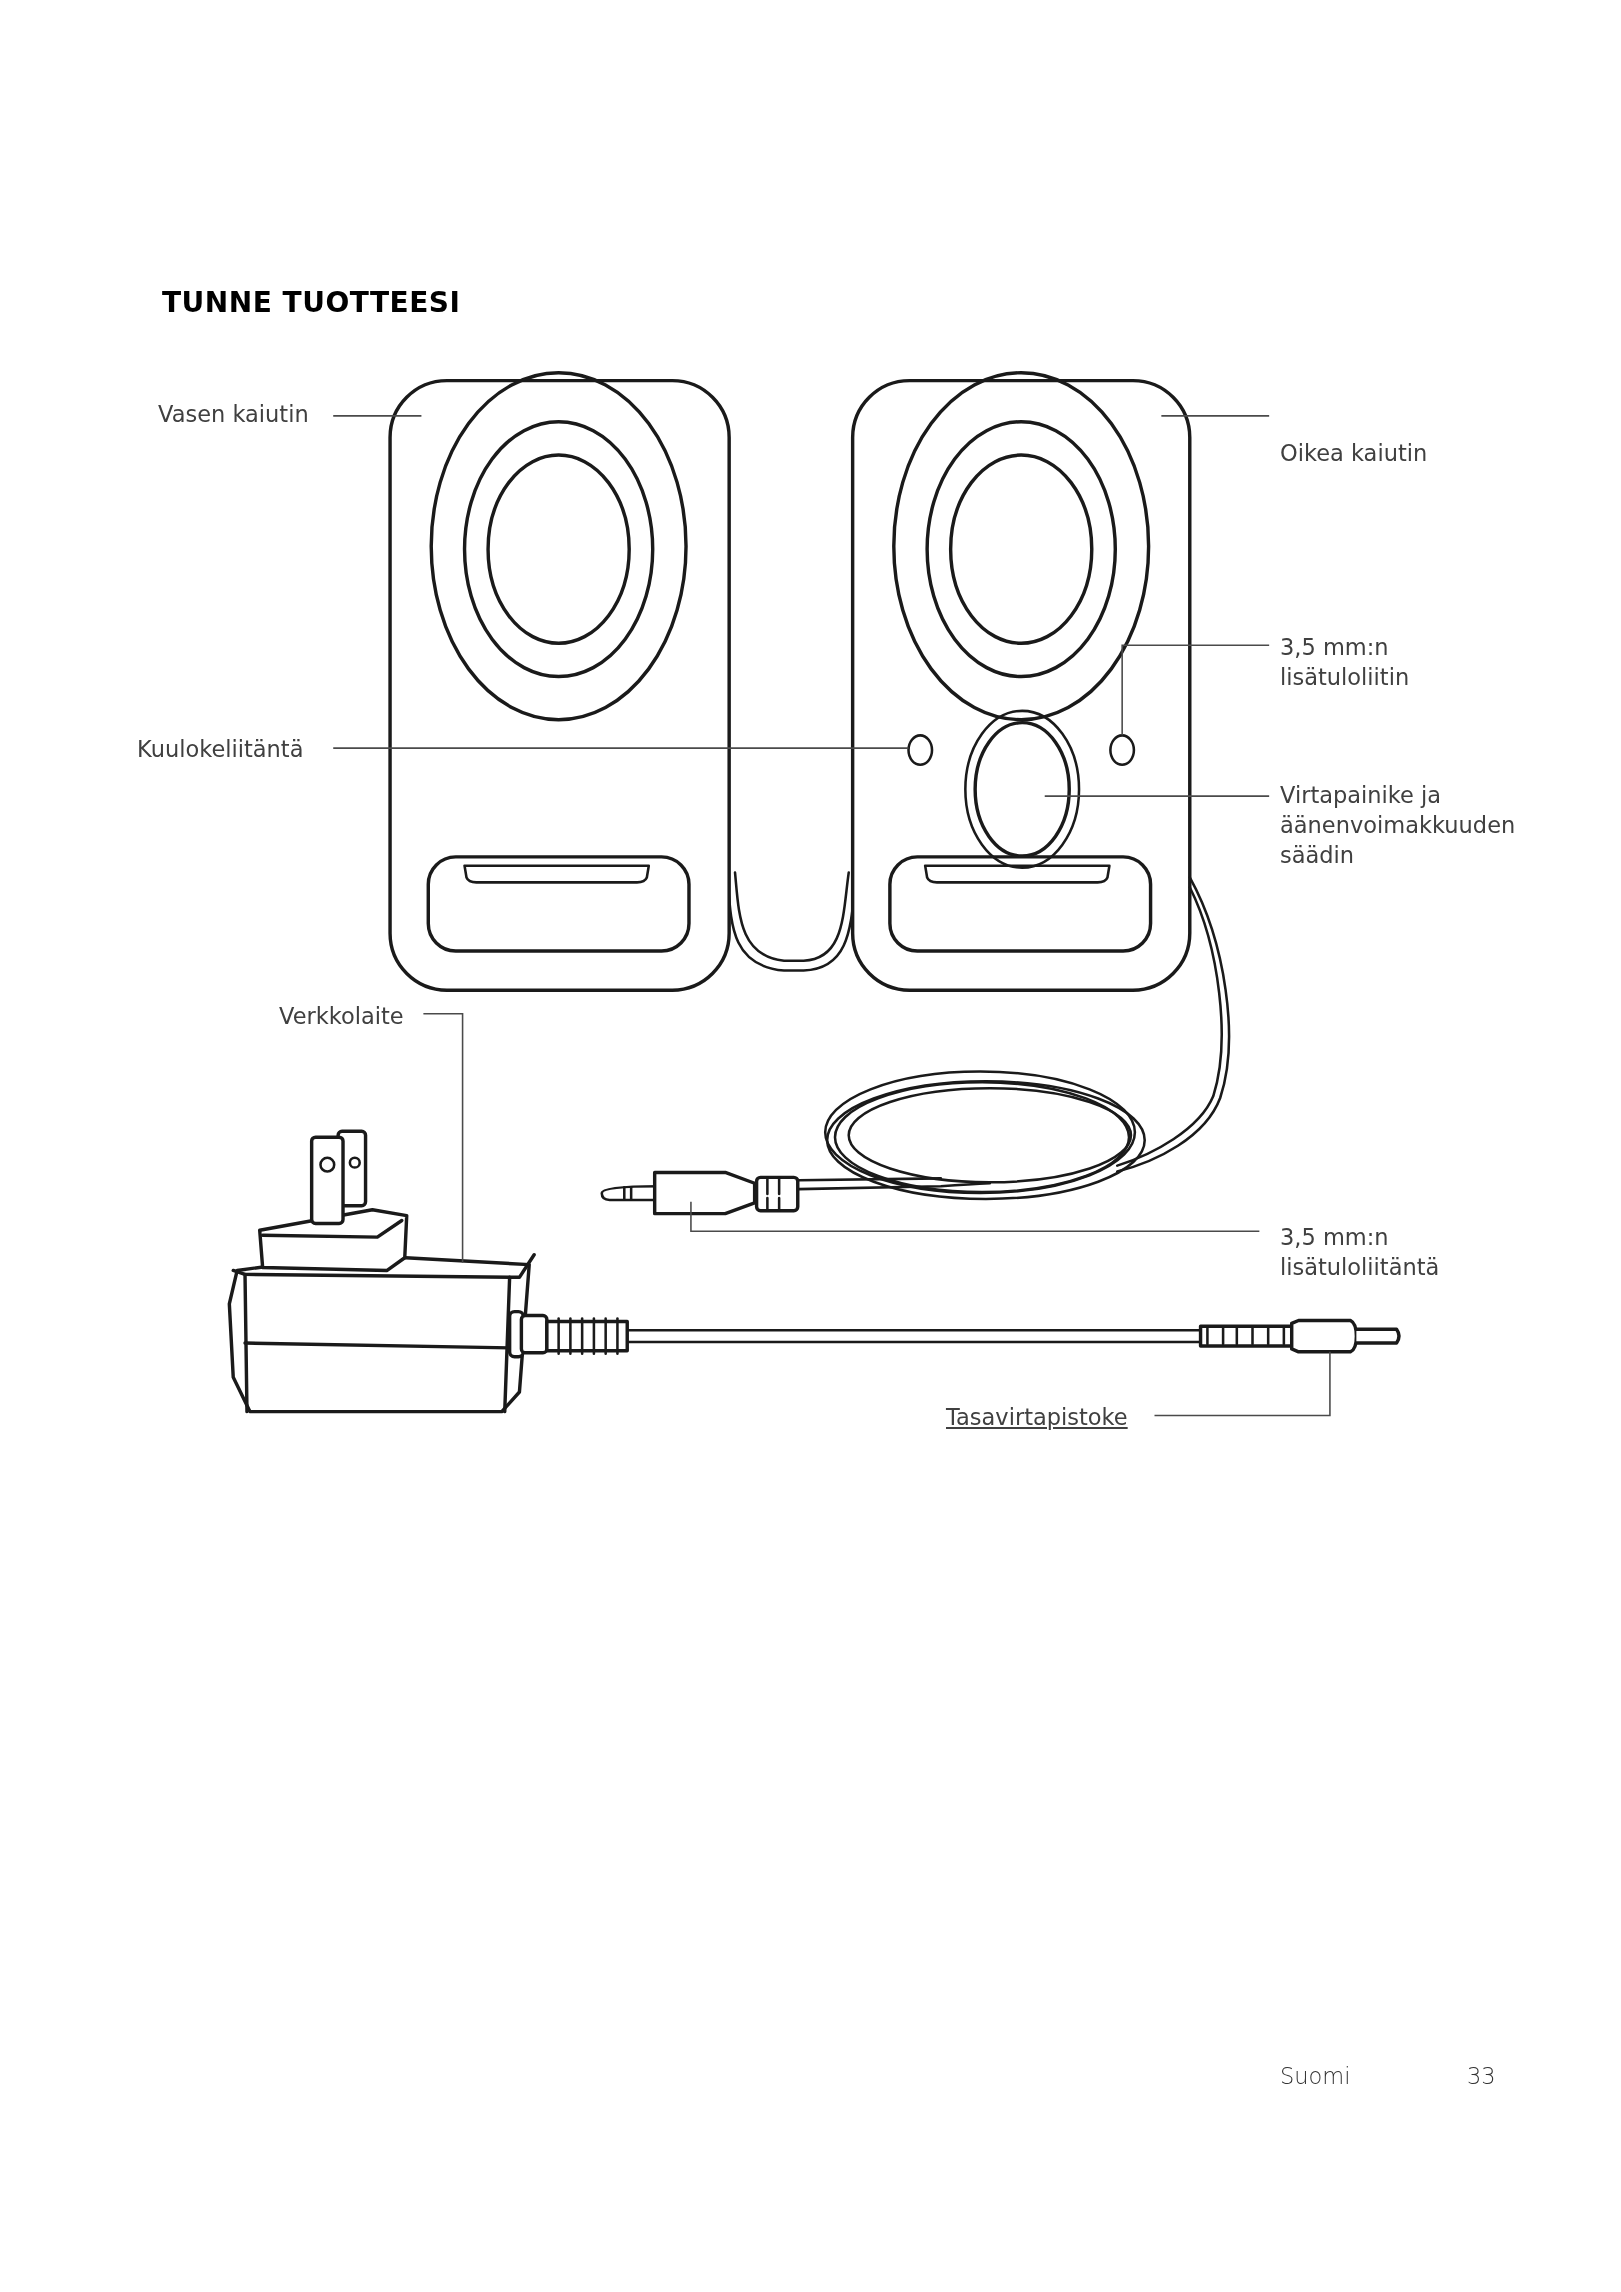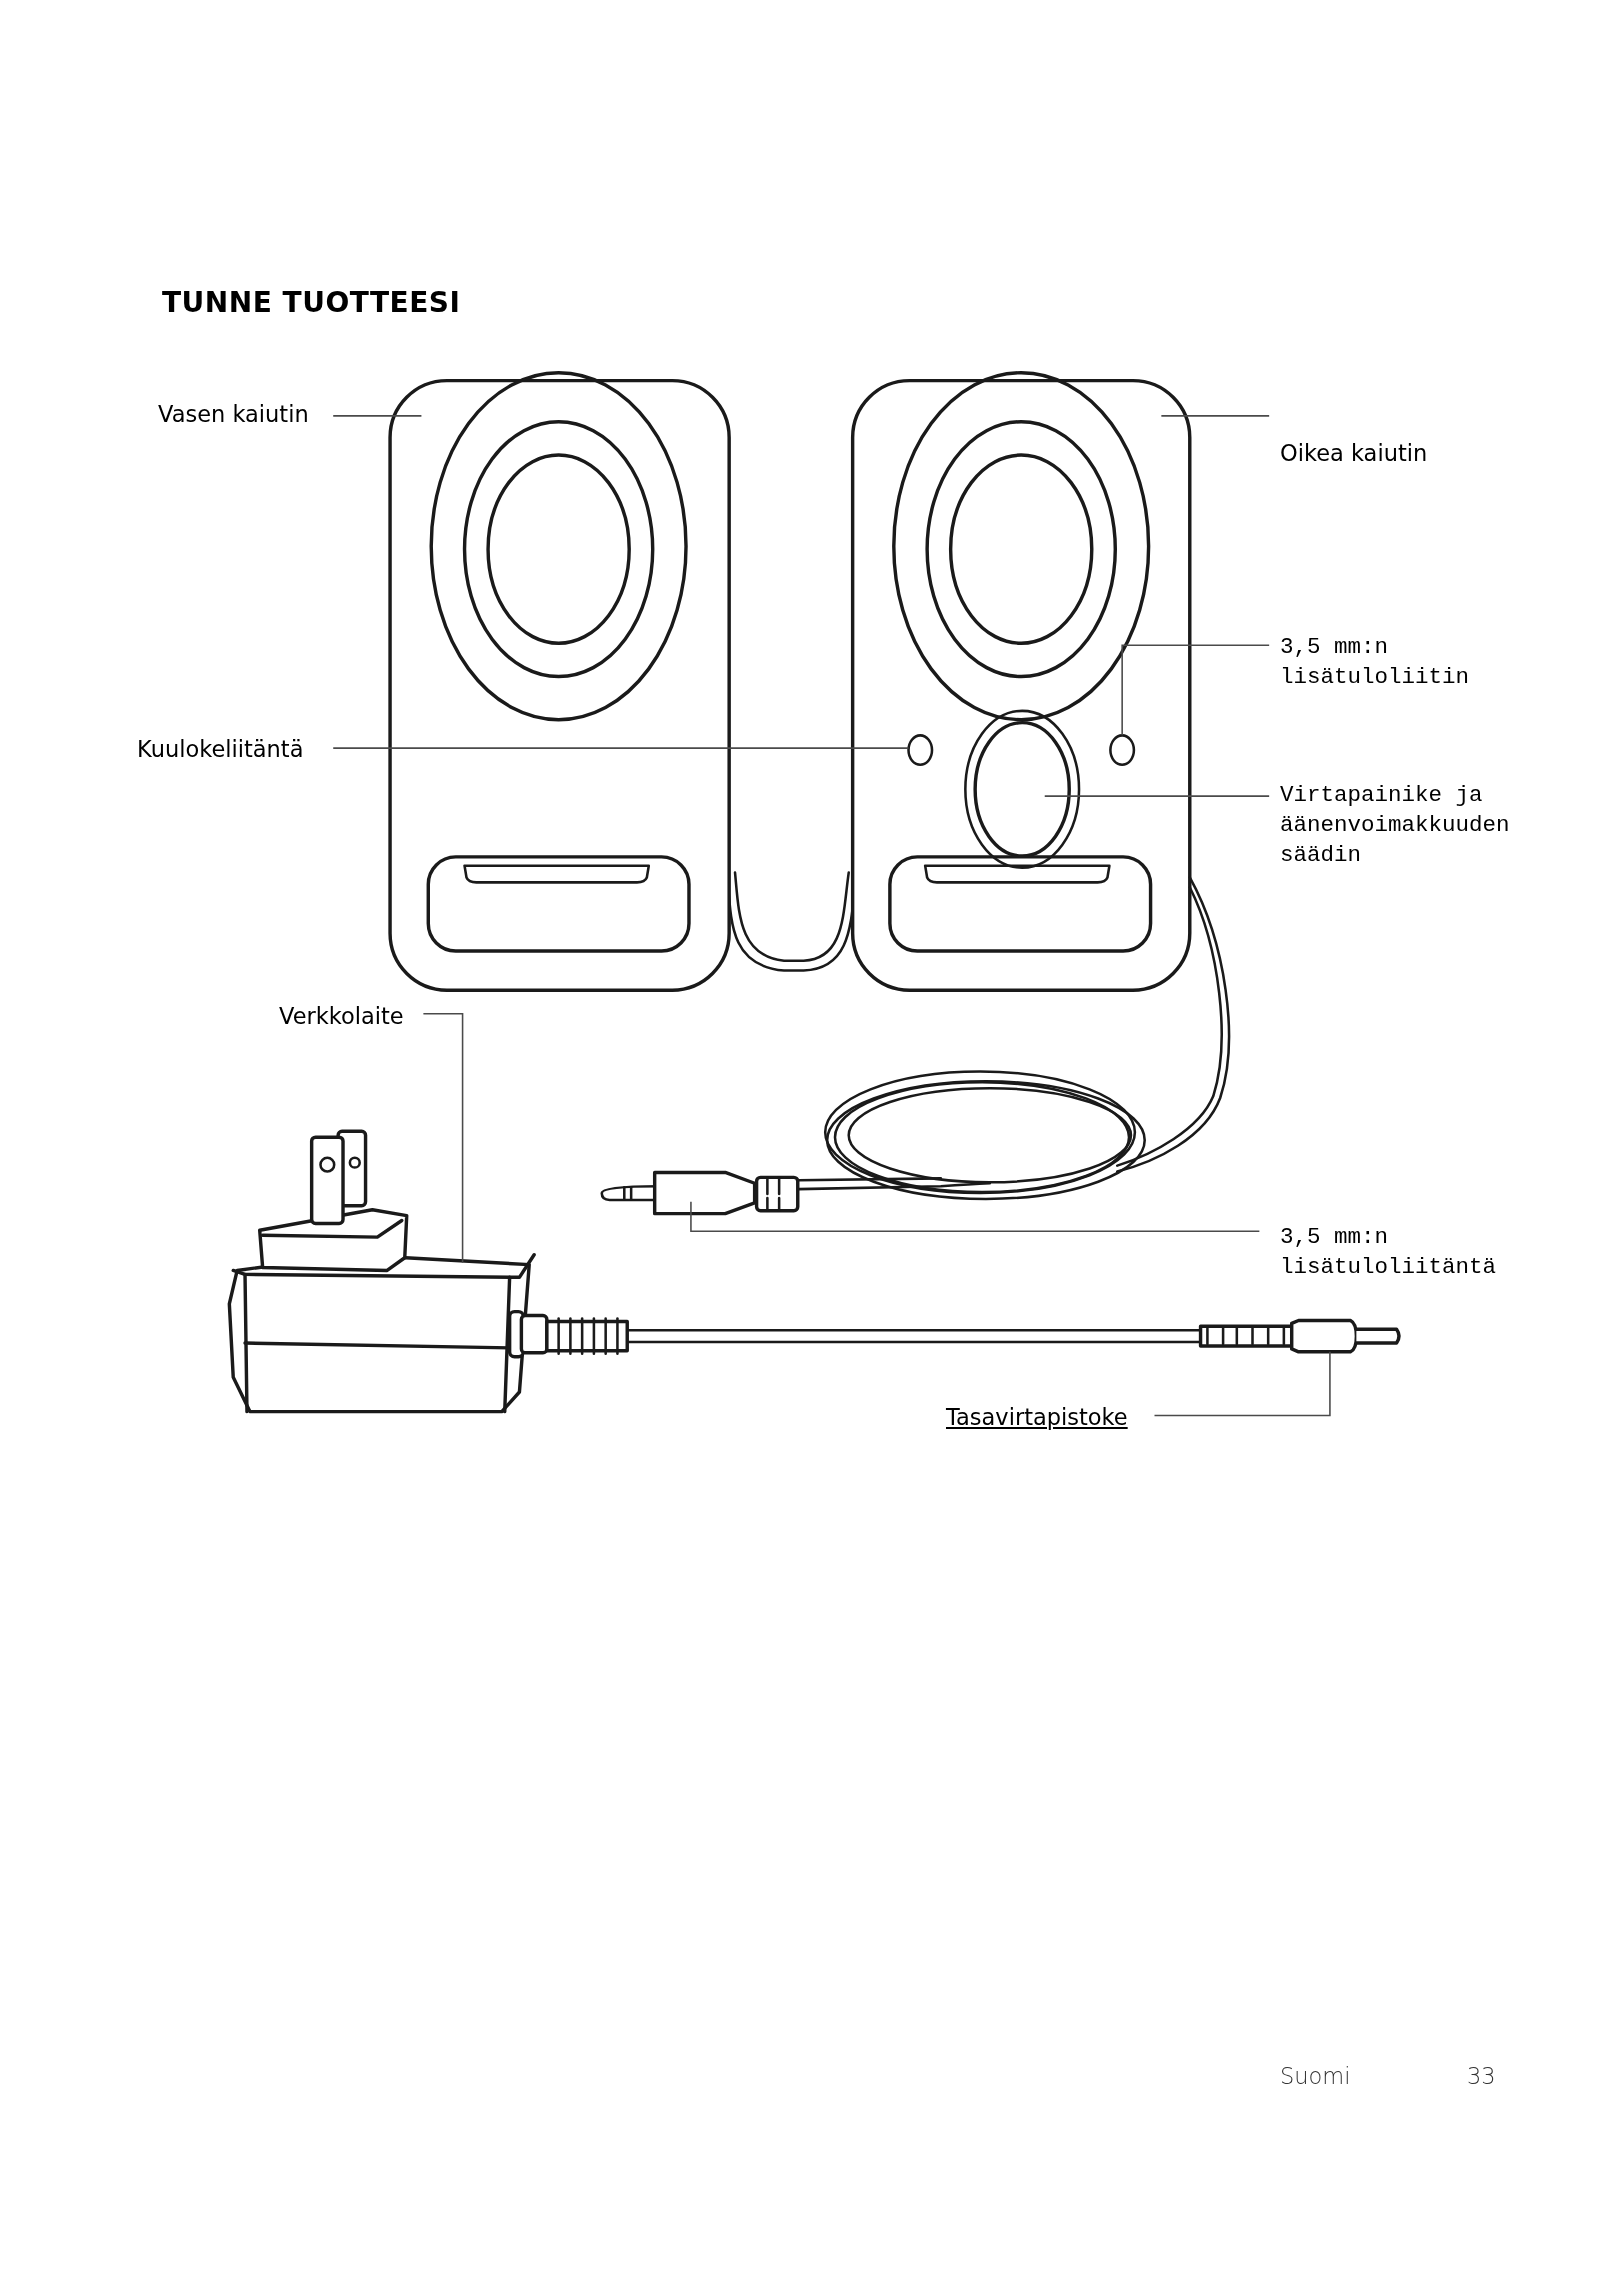--- a/index.html
+++ b/index.html
@@ -1,21 +1,21 @@
 <!DOCTYPE html>
 <html><head>
 <meta charset="utf-8">
 <style>
   html, body { margin: 0; padding: 0; background: #ffffff; }
   body { width: 1621px; height: 2293px; position: relative; overflow: hidden;
          font-family: "DejaVu Sans", "Liberation Sans", sans-serif; color: #1a1a1a; }
   .title { position: absolute; left: 162px; top: 286px; font-size: 28px; font-weight: bold;
            letter-spacing: 0.5px; color: #000000; margin: 0; }
-  .label { position: absolute; font-size: 22.5px; line-height: 30px; color: #000000; white-space: nowrap; }
-  .label .line { display: block; font-family: Liberation Mono, monospace; }
+  .label { position: absolute; font-size: 22.5px; line-height: 30px; color: #404040; white-space: nowrap; }
+  .label .line { display: block; }
   .footer { position: absolute; top: 2063px; font-size: 22.5px; color: #333; font-weight: 300; }
   svg.drawing { position: absolute; left: 0; top: 0; }
   .stroke { fill: none; stroke: #1a1a1a; stroke-width: 3.5; stroke-linecap: round; stroke-linejoin: round; }
   .thin { fill: none; stroke: #1a1a1a; stroke-width: 2.6; stroke-linecap: round; stroke-linejoin: round; }
   .leader { fill: none; stroke: #4a4a4a; stroke-width: 1.6; }
   .white { fill: #ffffff; }
 </style>
 </head>
 <body>
 

